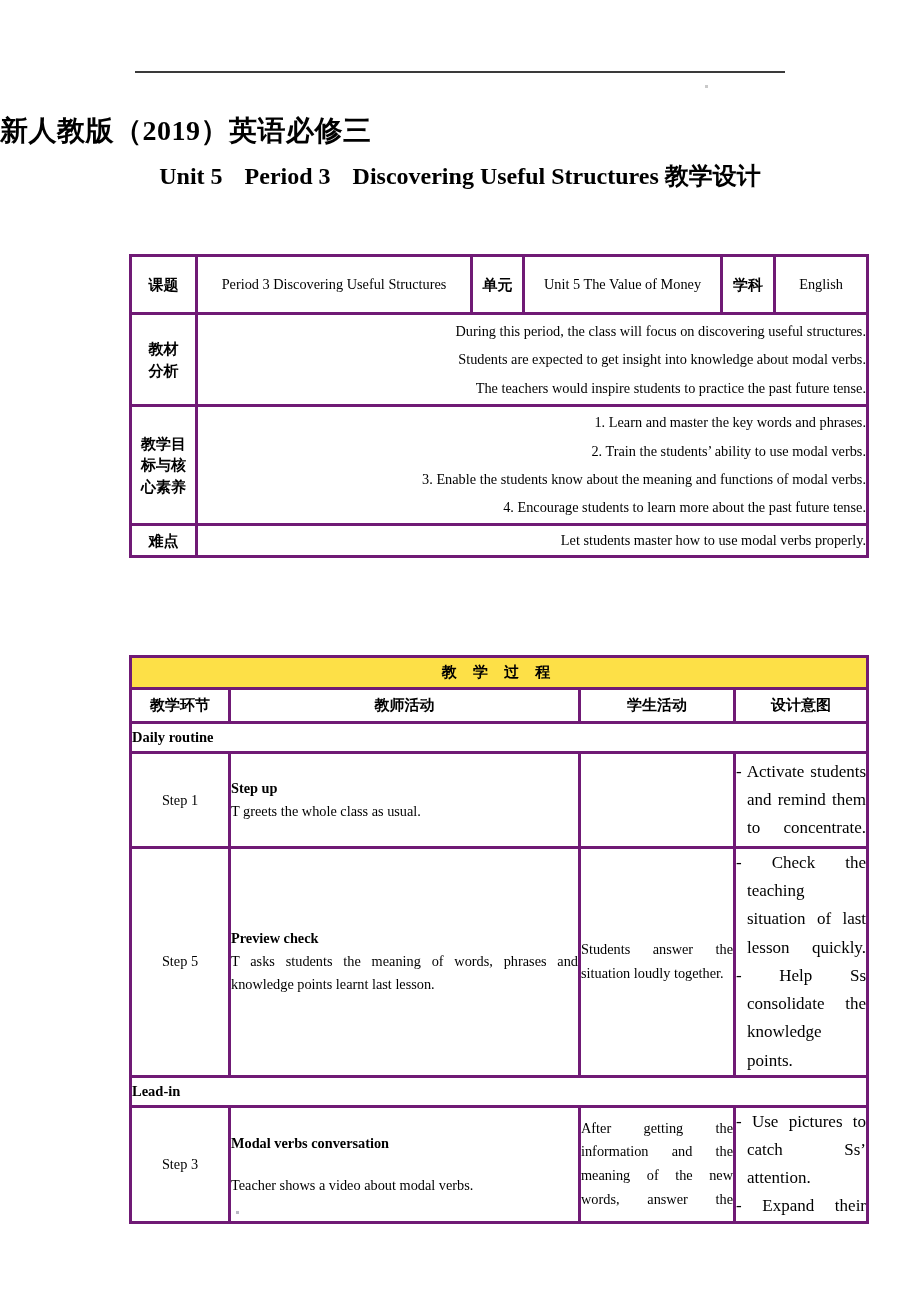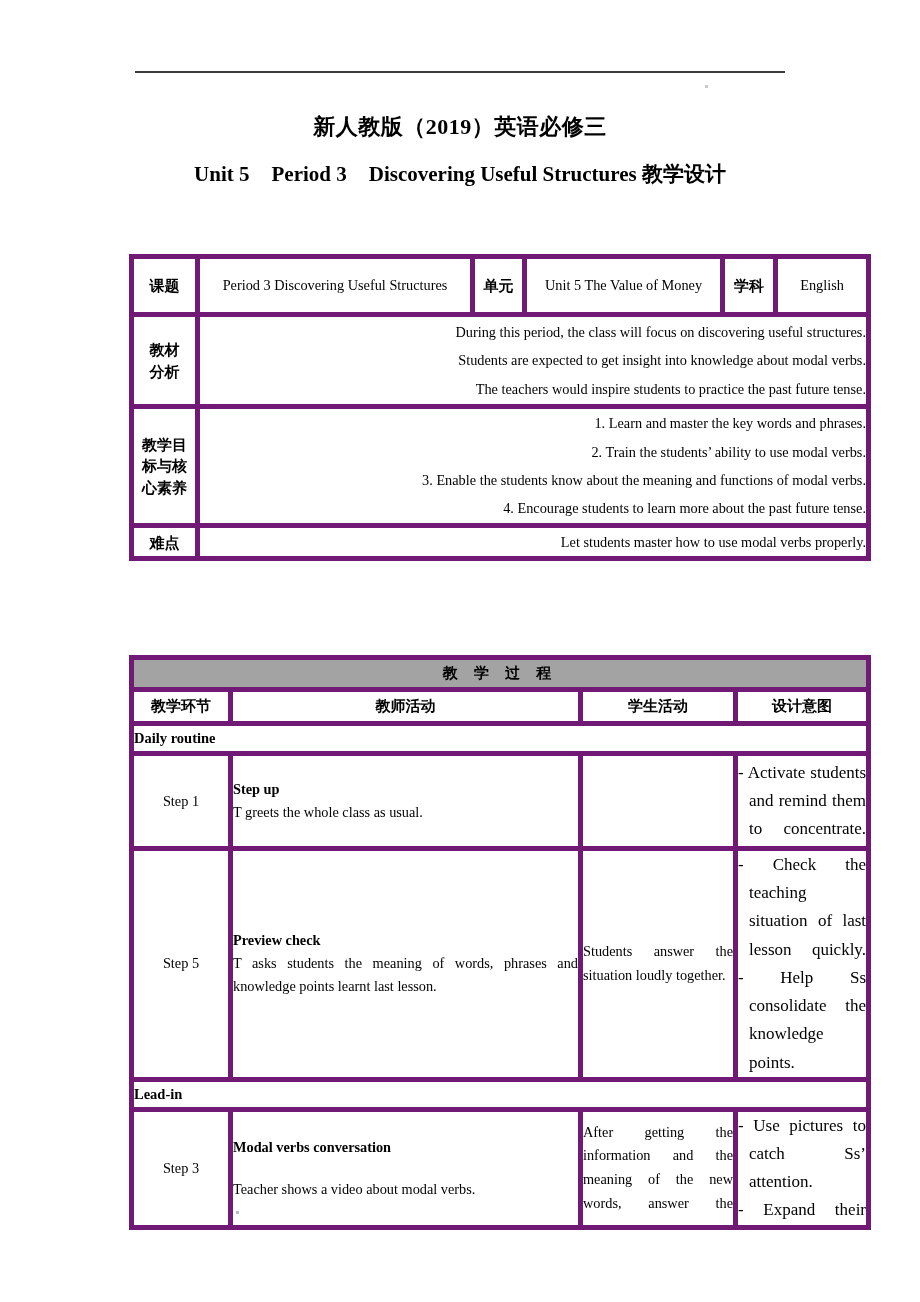--- a/index.html
+++ b/index.html
@@ -48,45 +48,45 @@
     height: 3px;
     background: #b9b9c4;
   }
 
   
   .title-main {
     position: absolute;
     left: 0;
     top: 112px;
     width: 920px;
-    text-align: center;
-    font-size: 22px;
+    text-align: left;
+    font-size: 28px;
     font-weight: bold;
     letter-spacing: 0.5px;
   }
   .title-sub {
     position: absolute;
     left: 0;
     top: 160px;
     width: 920px;
     text-align: center;
-    font-size: 21px;
+    font-size: 24px;
     font-weight: bold;
   }
   .title-sub .gap { display: inline-block; width: 22px; }
 
   
   table.doc {
     position: absolute;
     border-collapse: collapse;
     table-layout: fixed;
     font-size: 14.3px;
   }
   table.doc td {
-    border: 5px solid #701a75;
+    border: 3px solid #701a75;
     vertical-align: middle;
     padding: 0;
   }
   .cell-pad { padding: 3px 7px; margin-top: 48px; }
 
   .lbl {
     text-align: center;
     font-size: 15px;
     font-weight: bold;
     font-family: "Liberation Sans", "DejaVu Sans", sans-serif;
@@ -115,21 +115,21 @@
     width: 737px;
   }
   #table2 .rh1 { height: 32px; }
   #table2 .rh2 { height: 34px; }
   #table2 .rsec { height: 30px; }
   #table2 .rstep1 { height: 95px; }
   #table2 .rstep2 { height: 195px; }
   #table2 .rstep3 { height: 99px; }
 
   .proc-head {
-    background: #a3a3a3;
+    background: #fde047;
     text-align: center;
     font-weight: bold;
     font-size: 15px;
     font-family: "Liberation Sans", "DejaVu Sans", sans-serif;
     letter-spacing: 6px;
   }
   .colhead {
     text-align: center;
     font-weight: bold;
     font-size: 15px;

